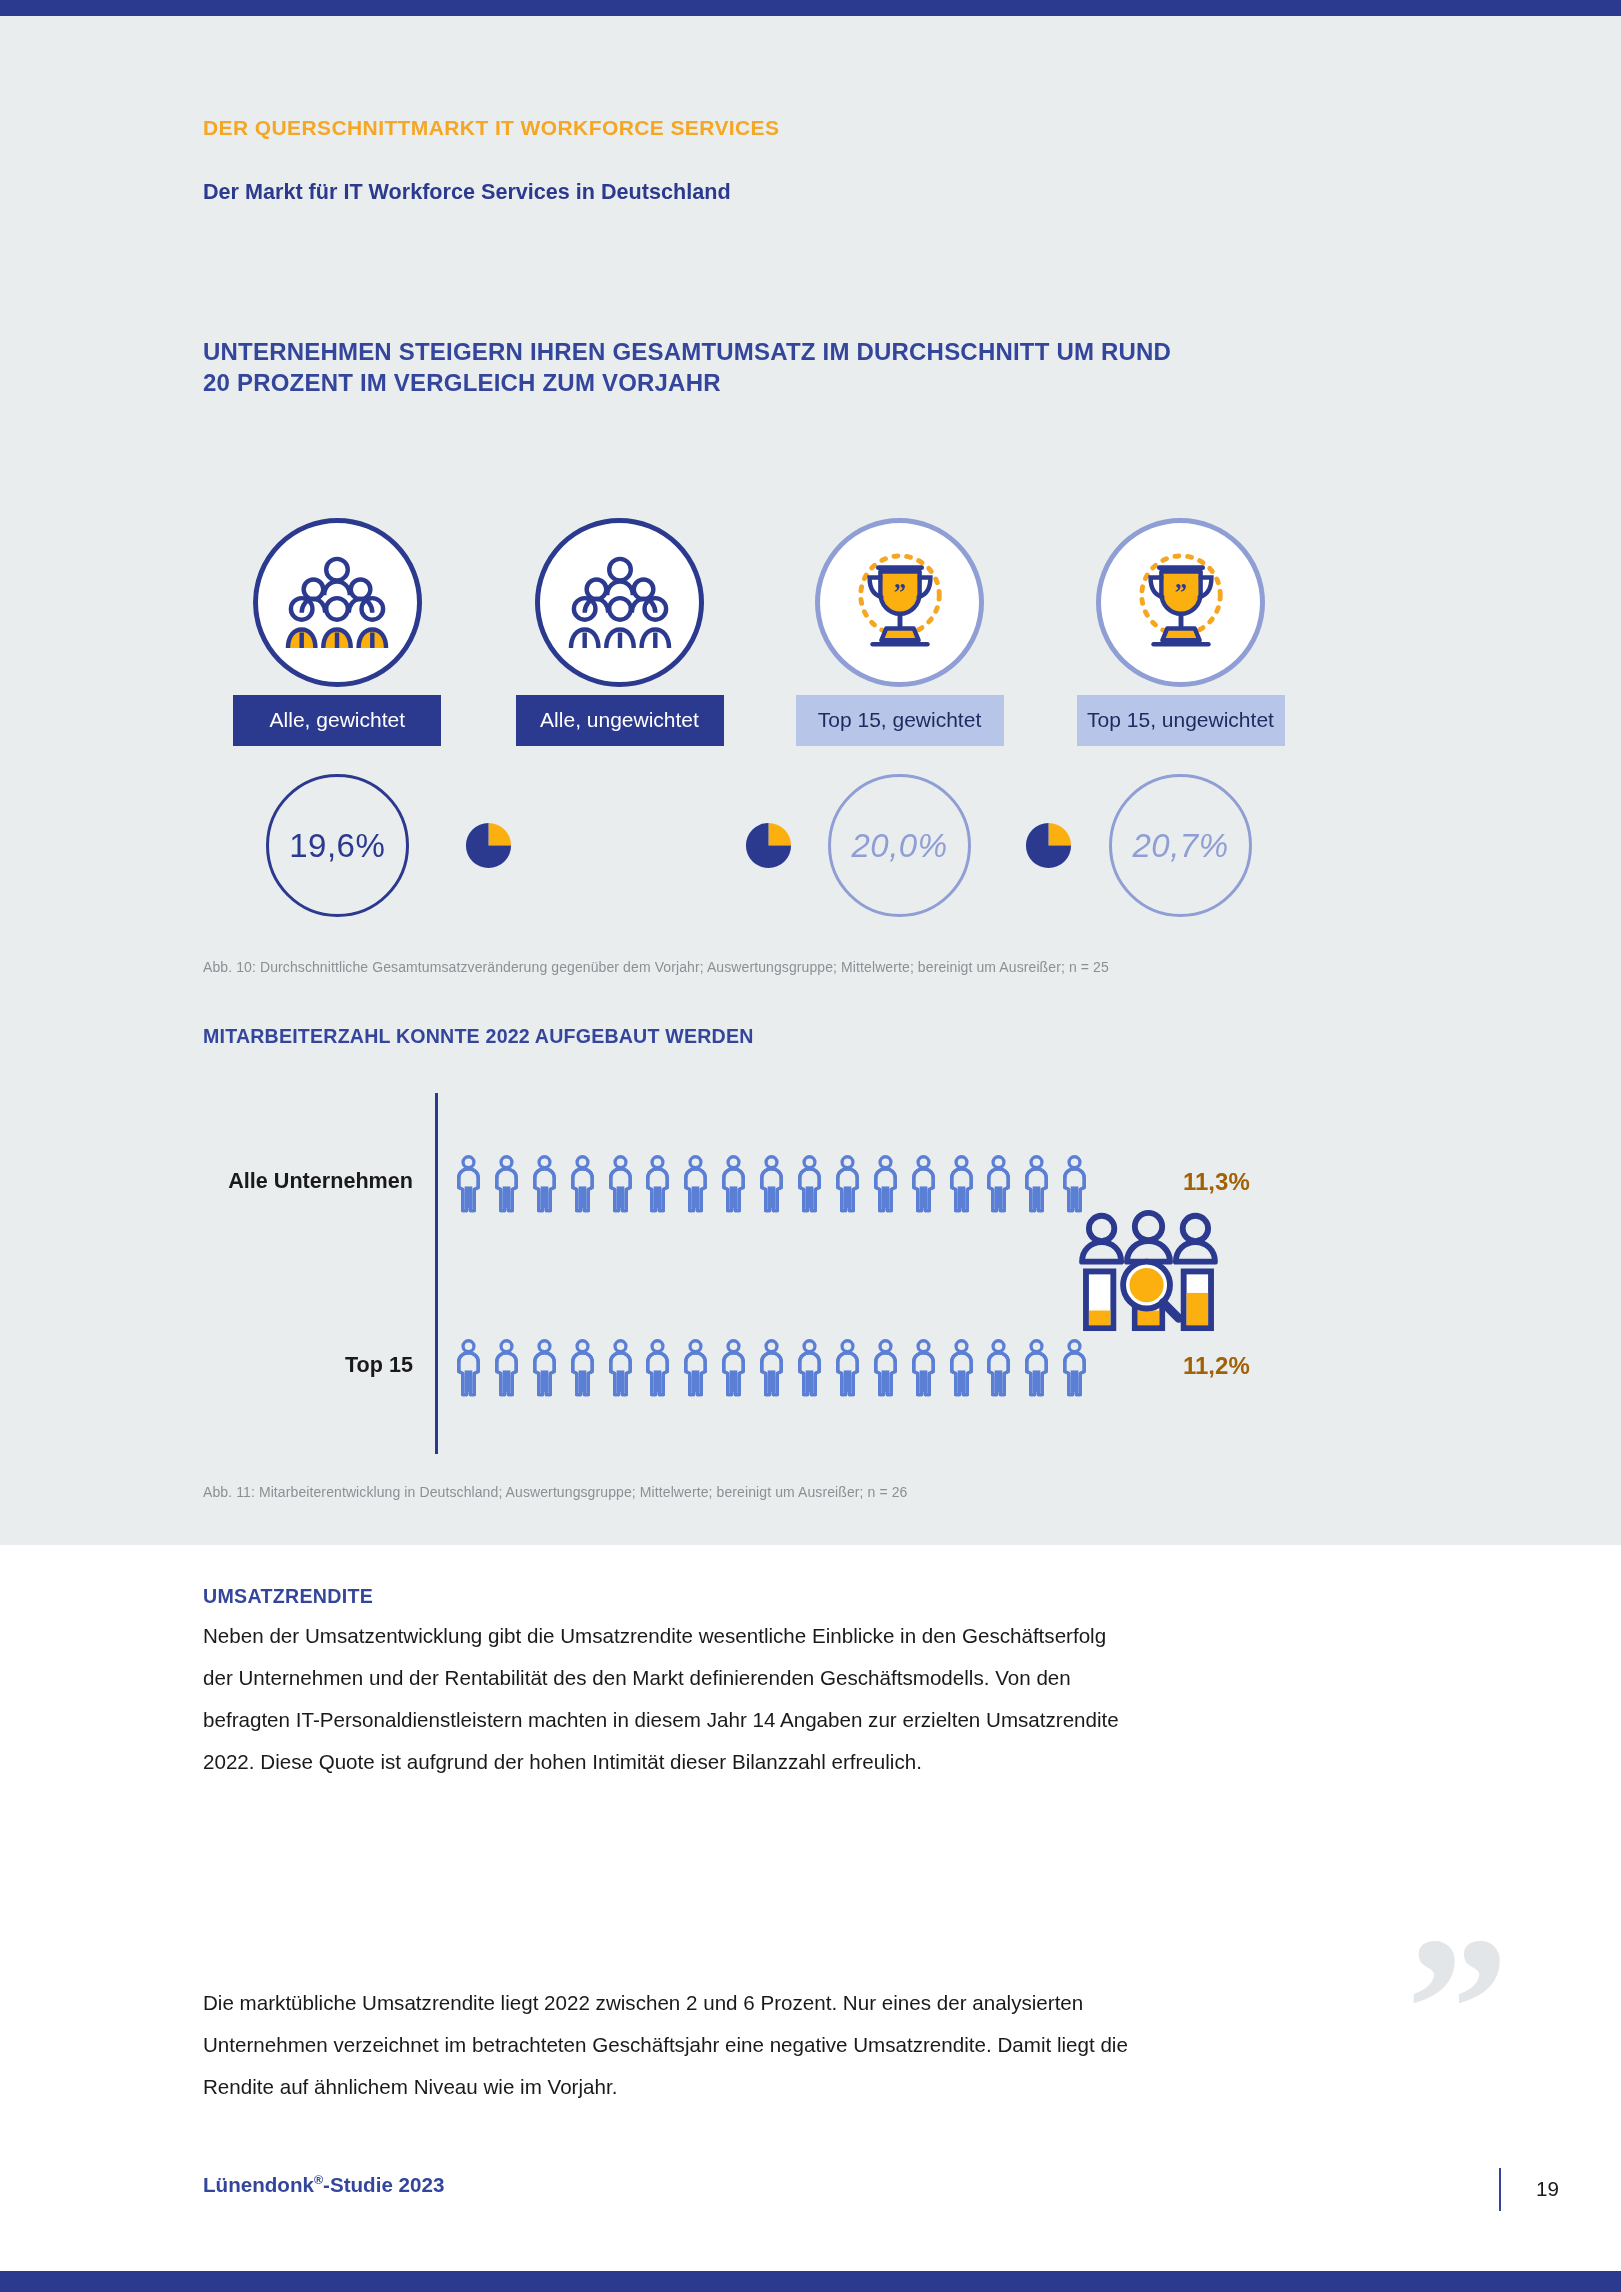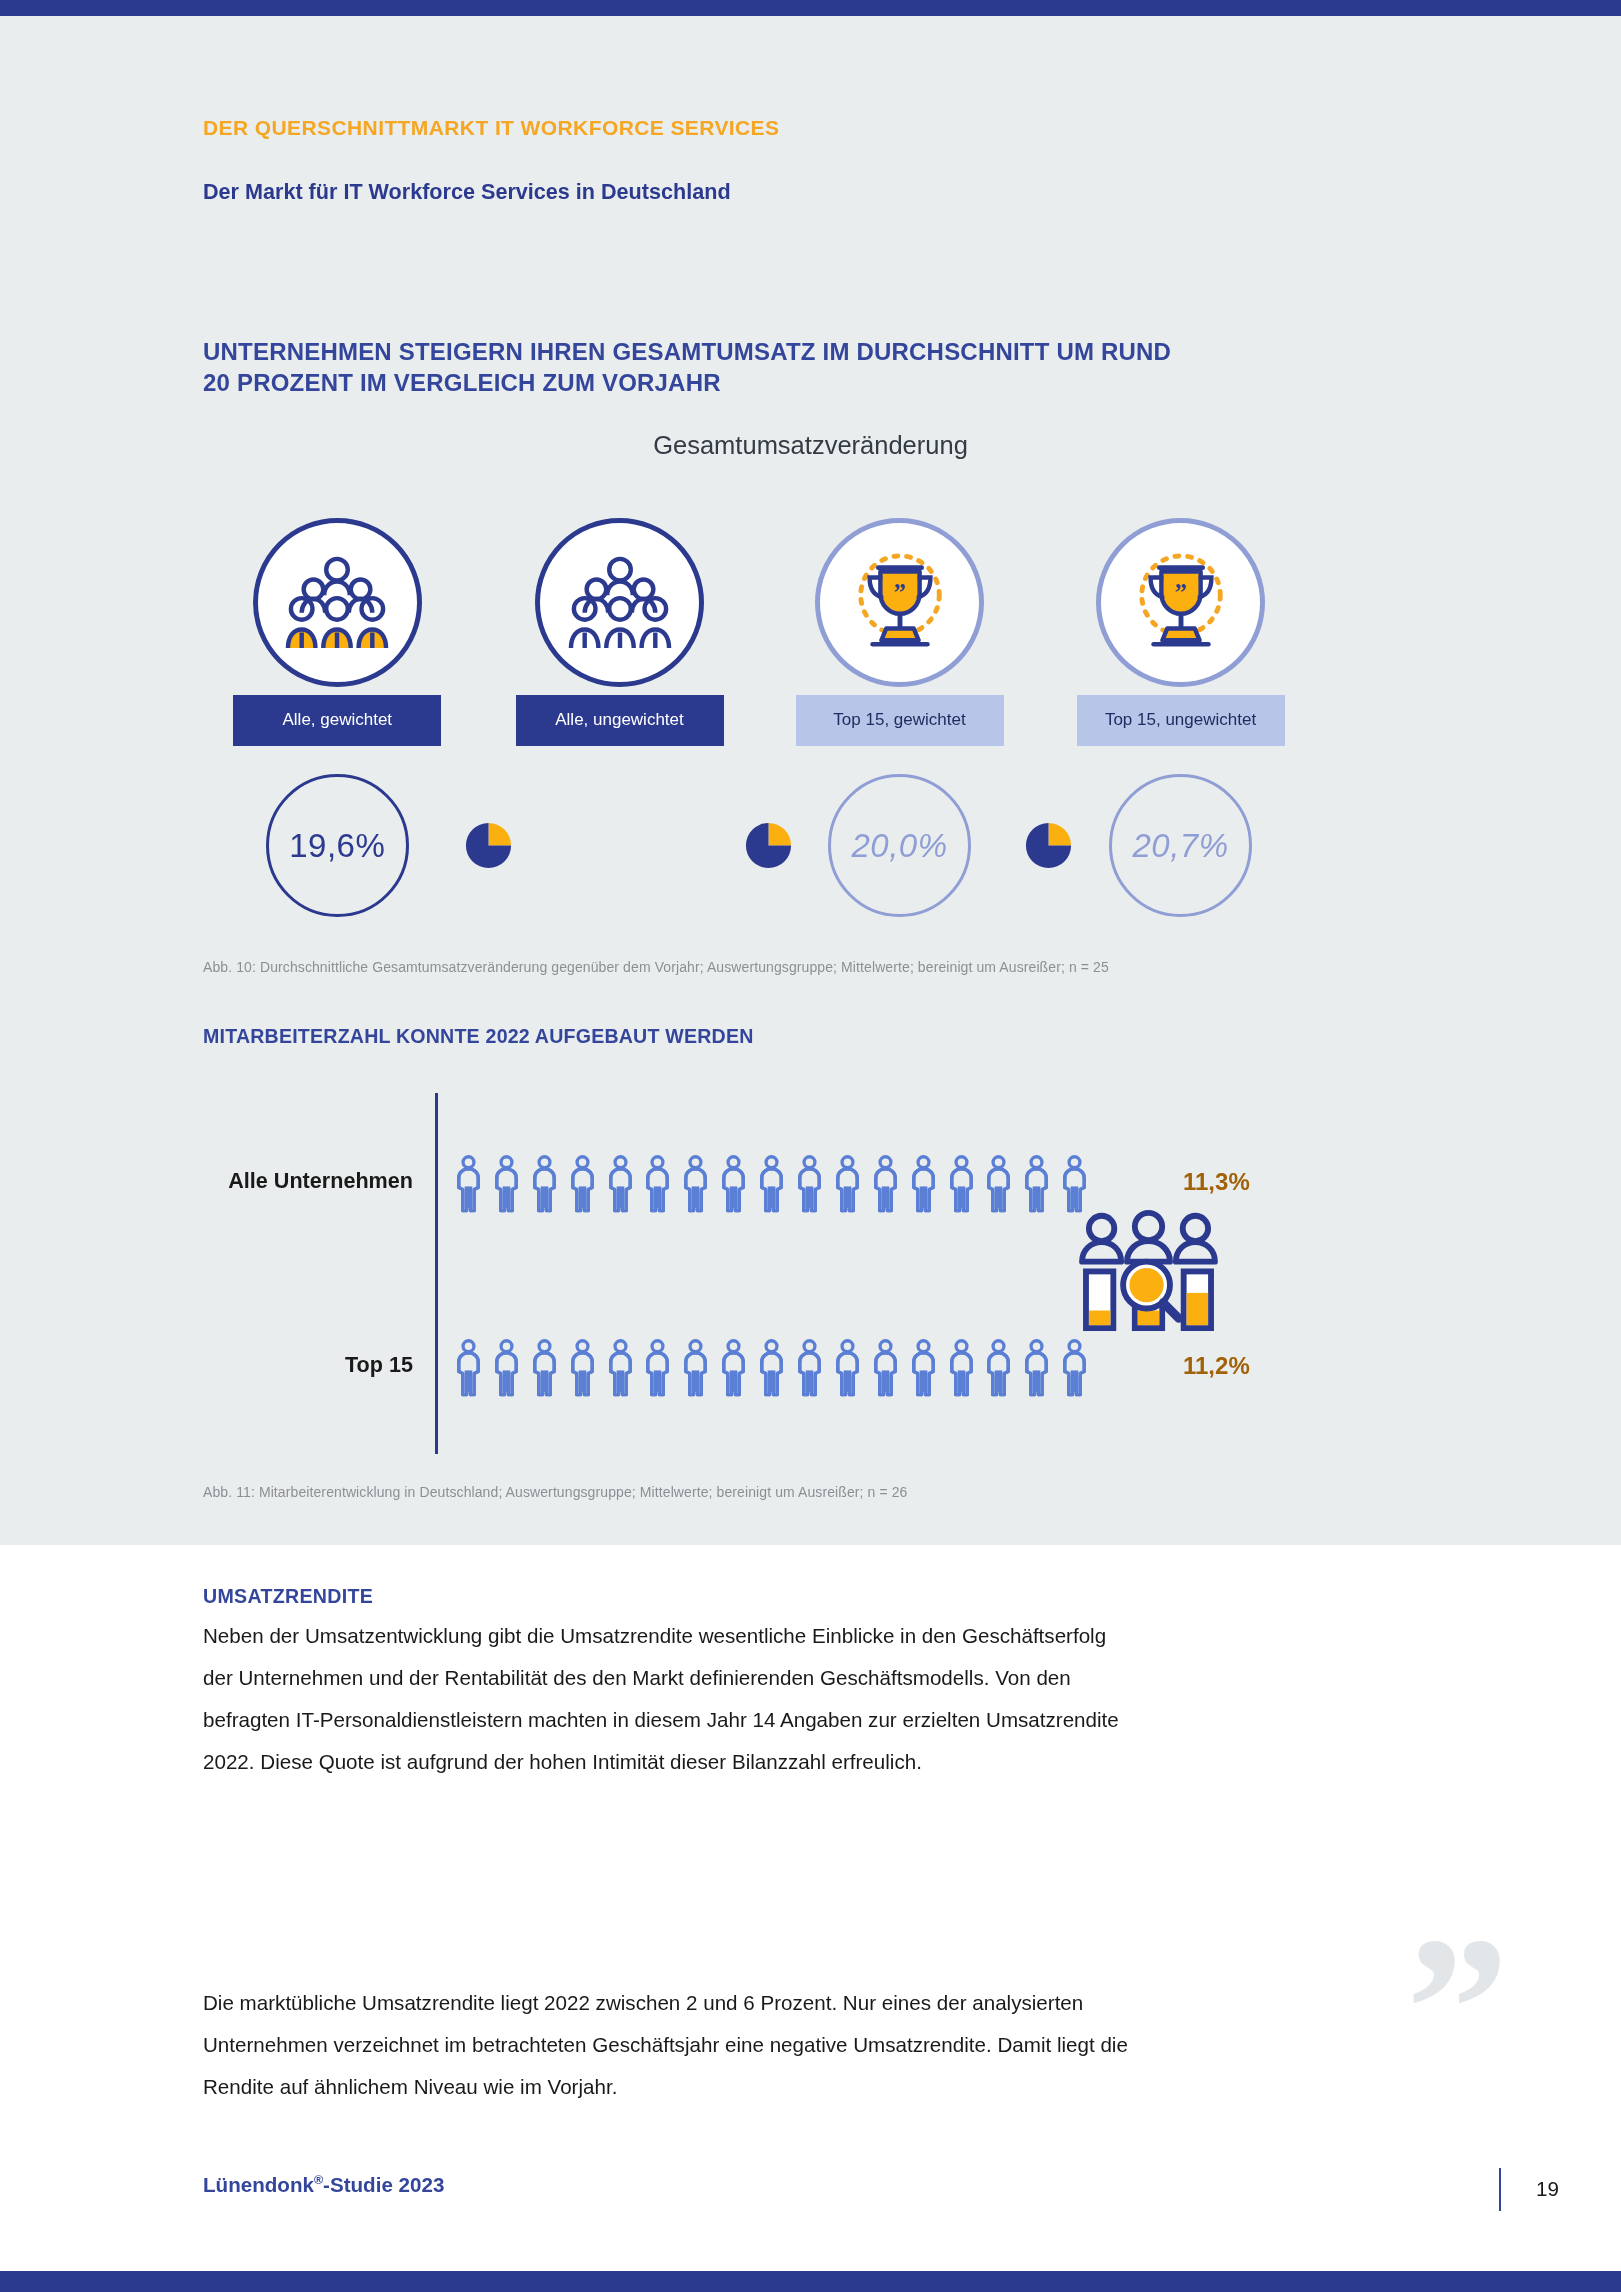--- a/index.html
+++ b/index.html
@@ -67,21 +67,21 @@
   .icon-circle{
     width:169px; height:169px; border-radius:50%;
     background:#ffffff; margin:0 auto;
     display:flex; align-items:center; justify-content:center;
   }
   .icon-circle.dark{ border:5.9px solid #2b3a8f; }
   .icon-circle.light{ border:5.9px solid #8f9ed4; }
   .pill{
     margin:7.8px auto 0; width:208px; min-height:51px;
     display:flex; align-items:center; justify-content:center;
-    font-size:17px; line-height:24.5px; text-align:center; padding:3.9px 5.9px;
+    font-size:21px; line-height:24.5px; text-align:center; padding:3.9px 5.9px;
   }
   .pill.dark{ background:#2b3a8f; color:#ffffff; }
   .pill.light{ background:#b6c5e8; color:#1f2a5e; }
 
   
   .pct-row{ position:absolute; left:203px; top:774px; width:1225px; height:157px; }
   .pct-cell{ position:absolute; top:0; width:245px; }
   .pct-cell.c0{ left:11.8px; }
   .pct-cell.c1{ left:294px; }
   .pct-cell.c2{ left:574px; }
@@ -156,21 +156,20 @@
 
 <div class="top-bar"></div>
 <div class="grey-panel"></div>
 
 <div class="content">
 
   <div class="kicker">DER QUERSCHNITTMARKT IT WORKFORCE SERVICES</div>
   <div class="subtitle">Der Markt für IT Workforce Services in Deutschland</div>
 
   <div class="section-head">UNTERNEHMEN STEIGERN IHREN GESAMTUMSATZ IM DURCHSCHNITT UM RUND 20 PROZENT IM VERGLEICH ZUM VORJAHR</div>
-  <div class="chart-title">Gesamtumsatzveränderung</div>
 
   <div class="icon-row">
 
     <div class="icon-cell c0">
       <div class="icon-circle dark">
         <svg width="116" height="102" viewBox="0 0 118 104">
           <g fill="none" stroke="#2b3a8f" stroke-width="4.5" stroke-linejoin="round">
             <circle cx="59" cy="18" r="11"></circle>
             <path d="M46 44c0-8 6-14 13-14s13 6 13 14"></path>
             <circle cx="35" cy="38" r="10"></circle>

